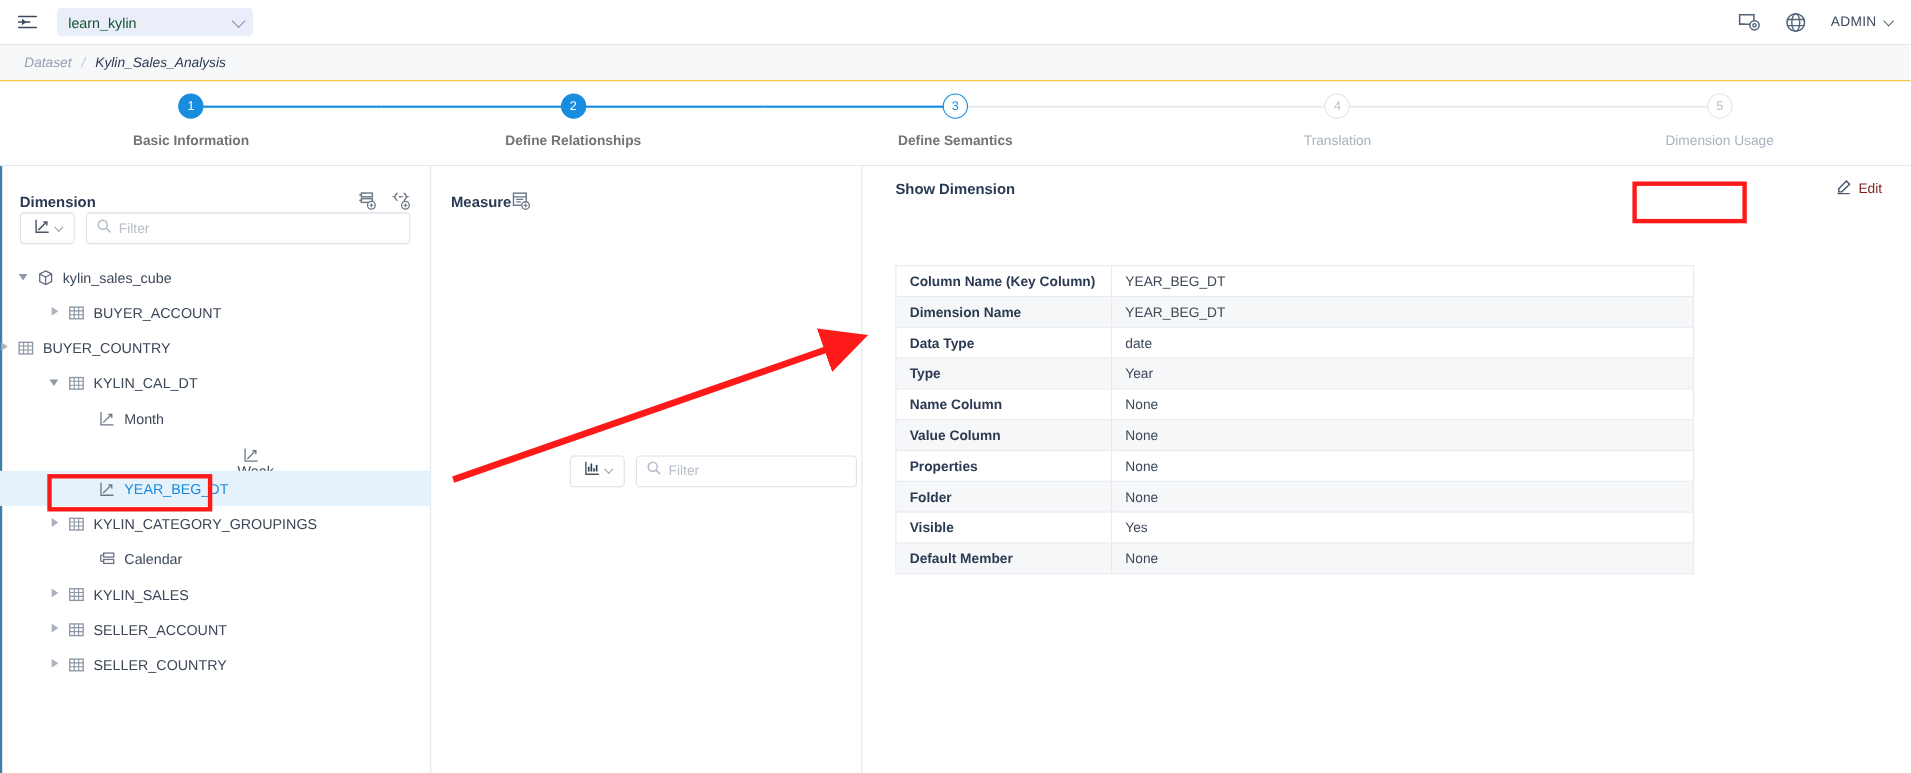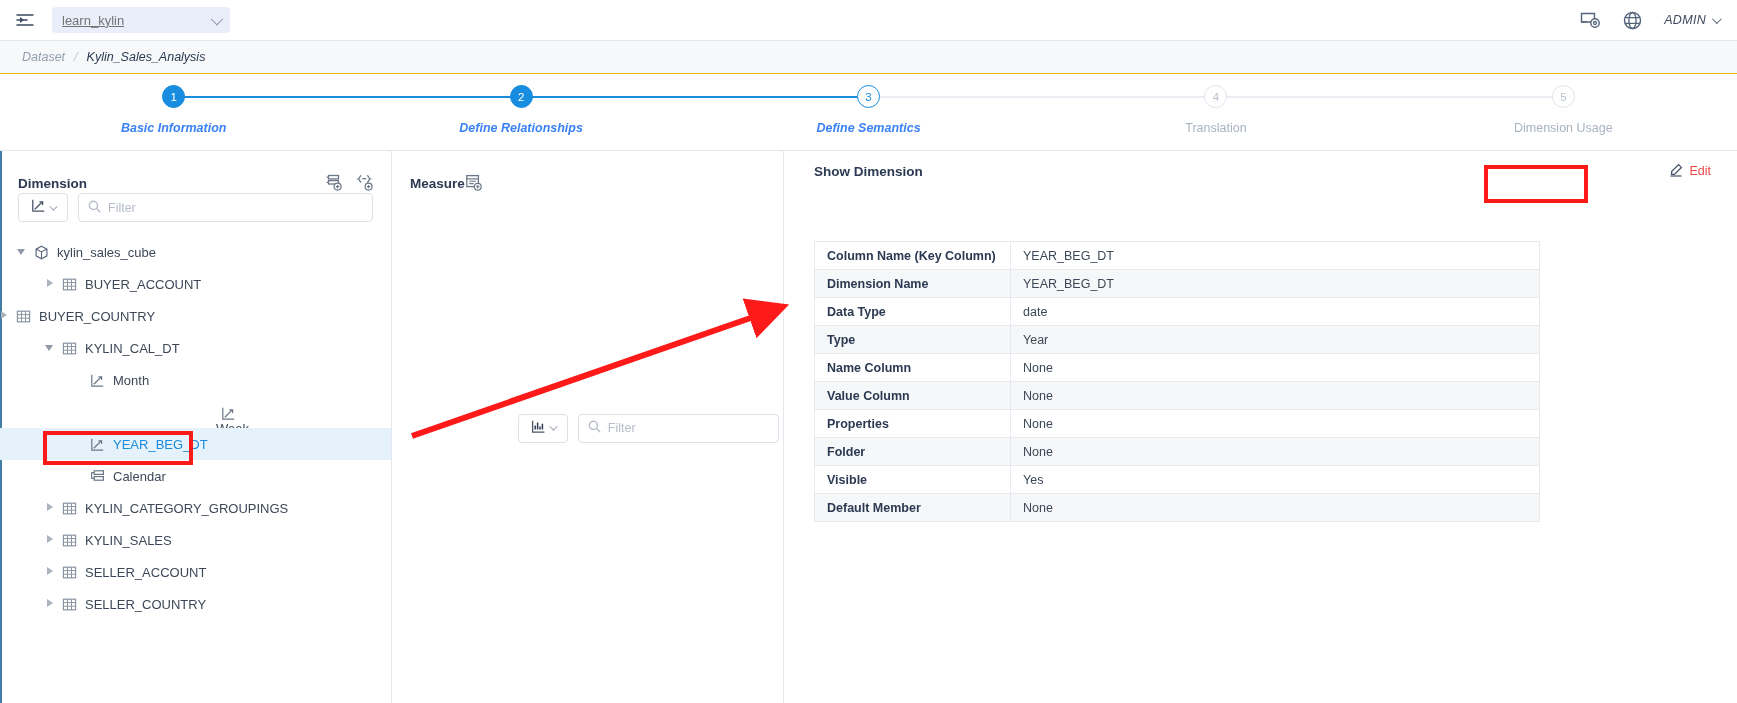--- a/index.html
+++ b/index.html
@@ -30,35 +30,35 @@
   .project-select {
     margin-left: 16px;
     width: 178px; height: 26px;
     background: #eaeefb;
     border-radius: 4px;
     display: flex; align-items: center;
     padding: 0 10px;
     cursor: pointer;
   }
   .project-select .ps-label {
-    font-size: 13px; color: #737373; flex: 1;
-    white-space: nowrap; overflow: hidden; text-decoration: underline;
+    font-size: 13px; color: #14532d; flex: 1;
+    white-space: nowrap; overflow: hidden;
   }
   .chev {
     width: 9px; height: 9px;
     border-right: 1.4px solid #8893a6;
     border-bottom: 1.4px solid #8893a6;
     transform: rotate(45deg) translateY(-2px);
   }
   .topbar-right {
     margin-left: auto;
     display: flex; align-items: center; gap: 22px;
   }
   .icon-btn { cursor: pointer; display: flex; align-items: center; color: #54637a; }
-  .admin-box { display: flex; align-items: center; gap: 6px; cursor: pointer; font-style: italic; }
+  .admin-box { display: flex; align-items: center; gap: 6px; cursor: pointer; }
   .admin-box .admin-label { font-size: 12.5px; color: #3e4a5c; letter-spacing: .3px; }
   .admin-box .chev { width: 7px; height: 7px; border-color: #5b677a; }
 
   
   .crumbbar {
     height: 33px; min-height: 33px;
     background: #f7f8fa;
     border-bottom: 1px solid #eab308;
     display: flex; align-items: center;
     padding-left: 22px;
@@ -95,21 +95,21 @@
     position: absolute; top: 11px; height: 2px; z-index: 1;
   }
   .step .line-l { left: 0; right: 50%; }
   .step .line-r { left: 50%; right: 0; }
   .ln-blue { background: #188cde; }
   .ln-grey { background: #eaedf2; }
   .step .slabel {
     margin-top: 13px; font-size: 12.5px; font-weight: bold;
     white-space: nowrap;
   }
-  .step.done .slabel, .step.active .slabel { color: #3b82f6; font-style: italic; }
+  .step.done .slabel, .step.active .slabel { color: #737373; }
   .step.todo .slabel { color: #a9b3c0; font-weight: normal; }
 
   
   .content { flex: 1; display: flex; min-height: 0; }
   .col-dimension { width: 392px; min-width: 392px; border-right: 1px solid #e4e7ed; display: flex; flex-direction: column; position: relative; }
   .col-measure { width: 392px; min-width: 392px; border-right: 1px solid #e4e7ed; display: flex; flex-direction: row; }
   .col-detail { flex: 1; display: flex; flex-direction: column; position: relative; }
 
   .panel-head {
     height: 40px; min-height: 40px;
@@ -167,21 +167,21 @@
   .tnode .tico { width: 17px; margin-right: 6px; display: flex; align-items: center; flex: 0 0 auto; }
   .tnode.selected { background: #e6f2fb; }
   .tnode.selected .tlabel { color: #188cde; }
   .tlabel { white-space: nowrap; }
 
   
   .detail-head { height: 40px; min-height: 40px; display: flex; align-items: center; padding: 0 18px 0 30px; }
   .edit-btn {
     margin-left: auto;
     display: flex; align-items: center; gap: 6px;
-    font-size: 12.5px; color: #ef4444; cursor: pointer;
+    font-size: 12.5px; color: #7f1d1d; cursor: pointer;
     padding: 4px 8px;
   }
   .detail-table-wrap { padding: 14px 28px 0 30px; }
   table.dim-table { border-collapse: collapse; width: 726px; table-layout: fixed; margin-top: 36px; }
   table.dim-table td {
     border: 1px solid #e7eaef;
     height: 28px; padding: 0 12px;
     font-size: 12.5px; color: #3c4858;
     white-space: nowrap; overflow: hidden;
   }
@@ -389,40 +389,40 @@
             <span class="arrow none"></span>
             <span class="tico">
               <svg width="15" height="15" viewBox="0 0 15 15">
                 <path d="M1.8 1.8v11.4h11.4" fill="none" stroke="#6b7787" stroke-width="1.2"></path>
                 <path d="M3.8 11.2L11.4 3.8" stroke="#6b7787" stroke-width="1.2"></path>
                 <path d="M8.4 3.8h3.2v3.2" fill="none" stroke="#6b7787" stroke-width="1.2"></path>
               </svg>
             </span>
             <span class="tlabel">YEAR_BEG_DT</span>
           </div>
+          <div class="tnode" style="padding-left: 46px;">
+            <span class="arrow closed"></span>
+            <span class="tico">
+              <svg width="15" height="15" viewBox="0 0 15 15">
+                <rect x="1.4" y="2.2" width="12.2" height="10.6" fill="none" stroke="#8b95a4" stroke-width="1.2"></rect>
+                <path d="M1.4 5.6h12.2M1.4 9.2h12.2M5.5 2.2v10.6M9.5 2.2v10.6" stroke="#8b95a4" stroke-width="1"></path>
+              </svg>
+            </span>
+            <span class="tlabel">KYLIN_CATEGORY_GROUPINGS</span>
+          </div>
           <div class="tnode" style="padding-left: 74px;">
             <span class="arrow none"></span>
             <span class="tico">
               <svg width="15" height="15" viewBox="0 0 15 15">
                 <rect x="4.2" y="1.8" width="9.2" height="3.6" fill="none" stroke="#6b7787" stroke-width="1.2"></rect>
                 <rect x="4.2" y="7.6" width="9.2" height="3.6" fill="none" stroke="#6b7787" stroke-width="1.2"></rect>
                 <path d="M1.6 3.6h2.6M1.6 9.4h2.6M1.6 3.6v5.8" stroke="#6b7787" stroke-width="1.2"></path>
               </svg>
             </span>
             <span class="tlabel">Calendar</span>
-          </div>
-          <div class="tnode" style="padding-left: 46px;">
-            <span class="arrow closed"></span>
-            <span class="tico">
-              <svg width="15" height="15" viewBox="0 0 15 15">
-                <rect x="1.4" y="2.2" width="12.2" height="10.6" fill="none" stroke="#8b95a4" stroke-width="1.2"></rect>
-                <path d="M1.4 5.6h12.2M1.4 9.2h12.2M5.5 2.2v10.6M9.5 2.2v10.6" stroke="#8b95a4" stroke-width="1"></path>
-              </svg>
-            </span>
-            <span class="tlabel">KYLIN_CATEGORY_GROUPINGS</span>
           </div>
           <div class="tnode" style="padding-left: 46px;">
             <span class="arrow closed"></span>
             <span class="tico">
               <svg width="15" height="15" viewBox="0 0 15 15">
                 <rect x="1.4" y="2.2" width="12.2" height="10.6" fill="none" stroke="#8b95a4" stroke-width="1.2"></rect>
                 <path d="M1.4 5.6h12.2M1.4 9.2h12.2M5.5 2.2v10.6M9.5 2.2v10.6" stroke="#8b95a4" stroke-width="1"></path>
               </svg>
             </span>
             <span class="tlabel">KYLIN_SALES</span>

